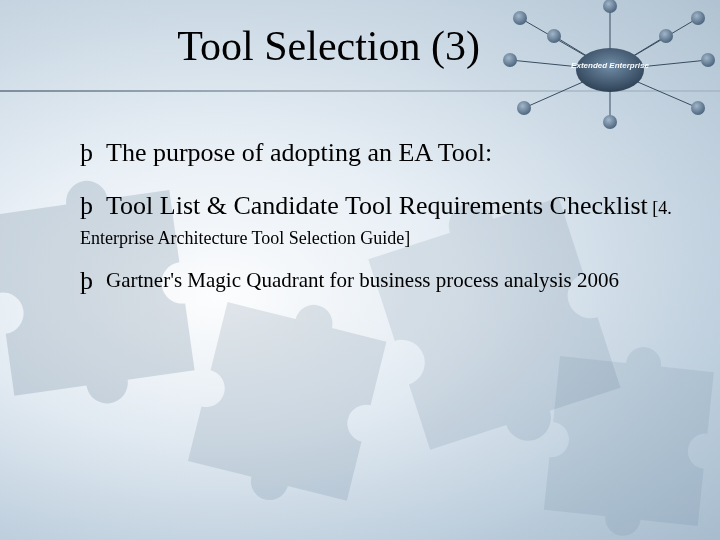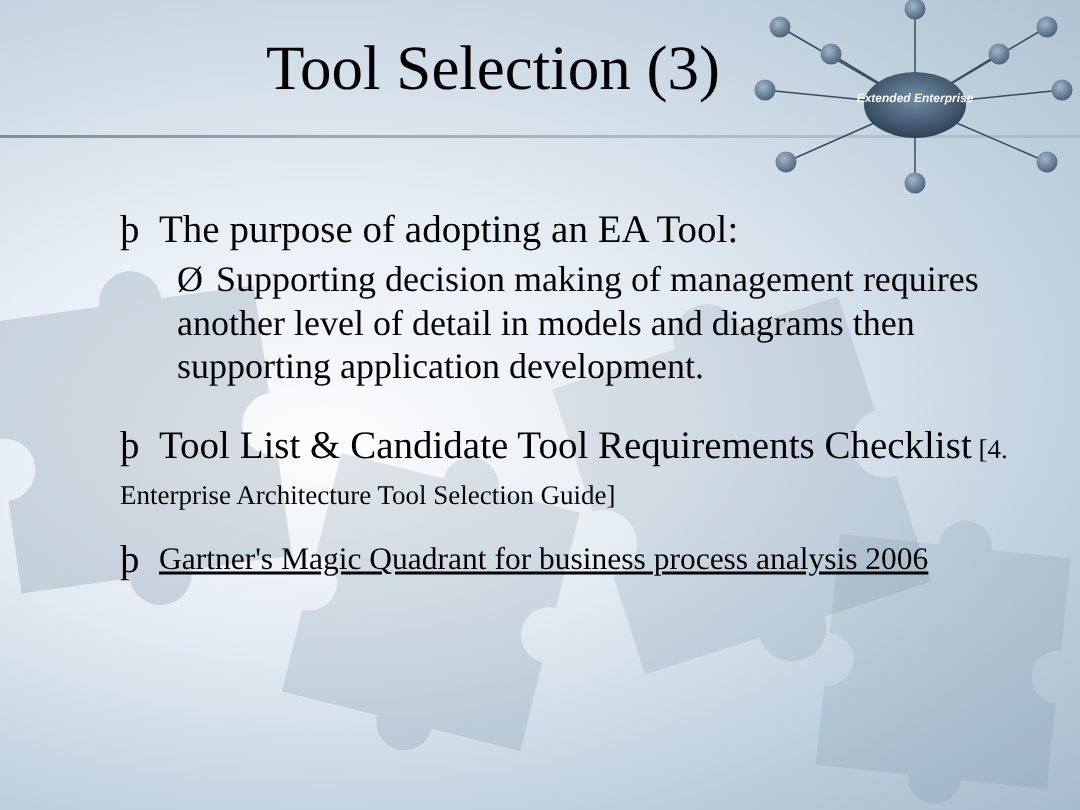--- a/index.html
+++ b/index.html
@@ -97,21 +97,20 @@
     margin-top: 22px;
   }
   .item2 .tail {
     font-size: 18px;
   }
   .item3 {
     margin-top: 14px;
     font-size: 21px;
   }
   .item3 .link {
-    text-decoration: underline;
   }
 
   .footer {
     position: absolute;
     left: 0;
     right: 0;
     bottom: 18px;
     height: 24px;
     font-size: 15px;
     color: #222;
@@ -194,23 +193,20 @@
 
   <div class="title-area">
     <div class="title">Tool Selection (3)</div>
   </div>
   <div class="title-underline"></div>
 
   <div class="body">
 
     <div class="top-item">
       <span class="bullet-check" style="font-family:Wingdings,'Segoe UI Symbol';">þ</span><span>The purpose of adopting an EA Tool:</span>
-      <div class="sub">
-        <span class="bullet-arrow" style="font-family:Wingdings,'Segoe UI Symbol';">Ø</span><span>Supporting decision making of management requires another level of detail in models and diagrams then supporting application development.</span>
-      </div>
     </div>
 
     <div class="top-item item2">
       <span class="bullet-check" style="font-family:Wingdings,'Segoe UI Symbol';">þ</span><span>Tool List &amp; Candidate Tool Requirements Checklist</span><span class="tail"> [4. Enterprise Architecture Tool Selection Guide]</span>
     </div>
 
     <div class="top-item item3">
       <span class="bullet-check" style="font-family:Wingdings,'Segoe UI Symbol';font-size:26px;vertical-align:-2px;">þ</span><span class="link">Gartner's Magic Quadrant for business process analysis 2006</span>
     </div>
 

